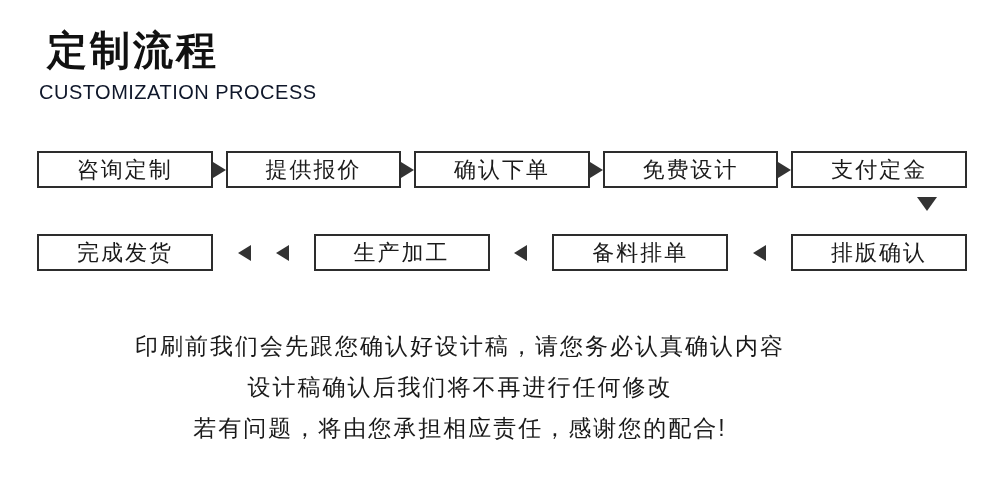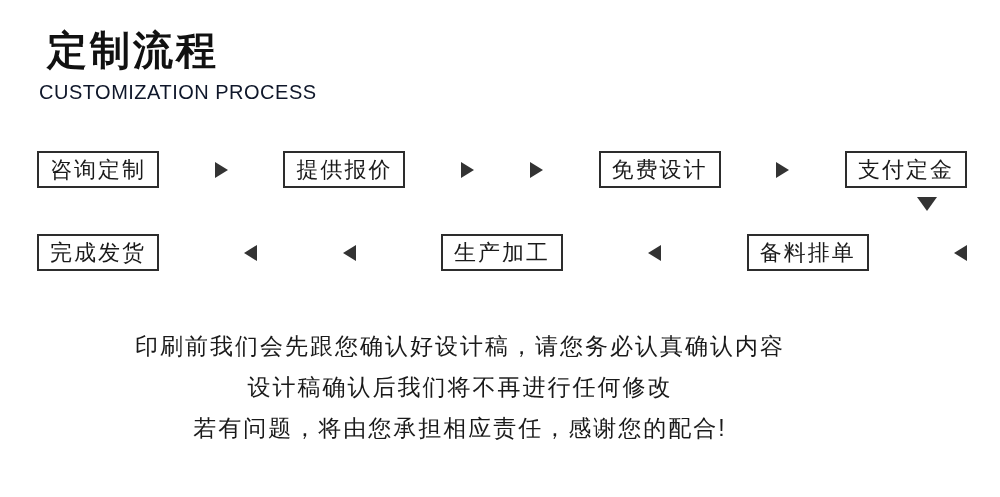--- a/index.html
+++ b/index.html
@@ -36,21 +36,21 @@
     color: #0f172a;
   }
   .flow { position: absolute; left: 37px; top: 151px; width: 930px; }
   .flow-row {
     display: flex;
     align-items: center;
     justify-content: space-between;
     height: 37px;
   }
   .step-box {
-    width: 122px;
+    width: 176px;
     height: 37px;
     border: 2px solid var(--box-border);
     background: var(--background);
     display: flex;
     align-items: center;
     justify-content: center;
     font-size: 22px;
     letter-spacing: 2px;
     white-space: nowrap;
   }
@@ -94,38 +94,40 @@
   <div class="subtitle">CUSTOMIZATION PROCESS</div>
 </div>
 
 <div class="flow">
 
   <div class="flow-row">
     <div class="step-box">咨询定制</div>
     <span class="arrow arrow-right"></span>
     <div class="step-box">提供报价</div>
     <span class="arrow arrow-right"></span>
+    <div class="step-box">确认下单</div>
     <span class="arrow arrow-right"></span>
     <div class="step-box">免费设计</div>
     <span class="arrow arrow-right"></span>
     <div class="step-box">支付定金</div>
   </div>
 
   <div class="connector-row">
     <span class="arrow arrow-down"></span>
   </div>
 
   <div class="flow-row">
     <div class="step-box">完成发货</div>
     <span class="arrow arrow-left"></span>
     <span class="arrow arrow-left"></span>
     <div class="step-box">生产加工</div>
     <span class="arrow arrow-left"></span>
     <div class="step-box">备料排单</div>
     <span class="arrow arrow-left"></span>
+    <div class="step-box">排版确认</div>
   </div>
 
 </div>
 
 <div class="notice">
   <p>印刷前我们会先跟您确认好设计稿，请您务必认真确认内容</p>
   <p>设计稿确认后我们将不再进行任何修改</p>
   <p>若有问题，将由您承担相应责任，感谢您的配合!</p>
 </div>
 

